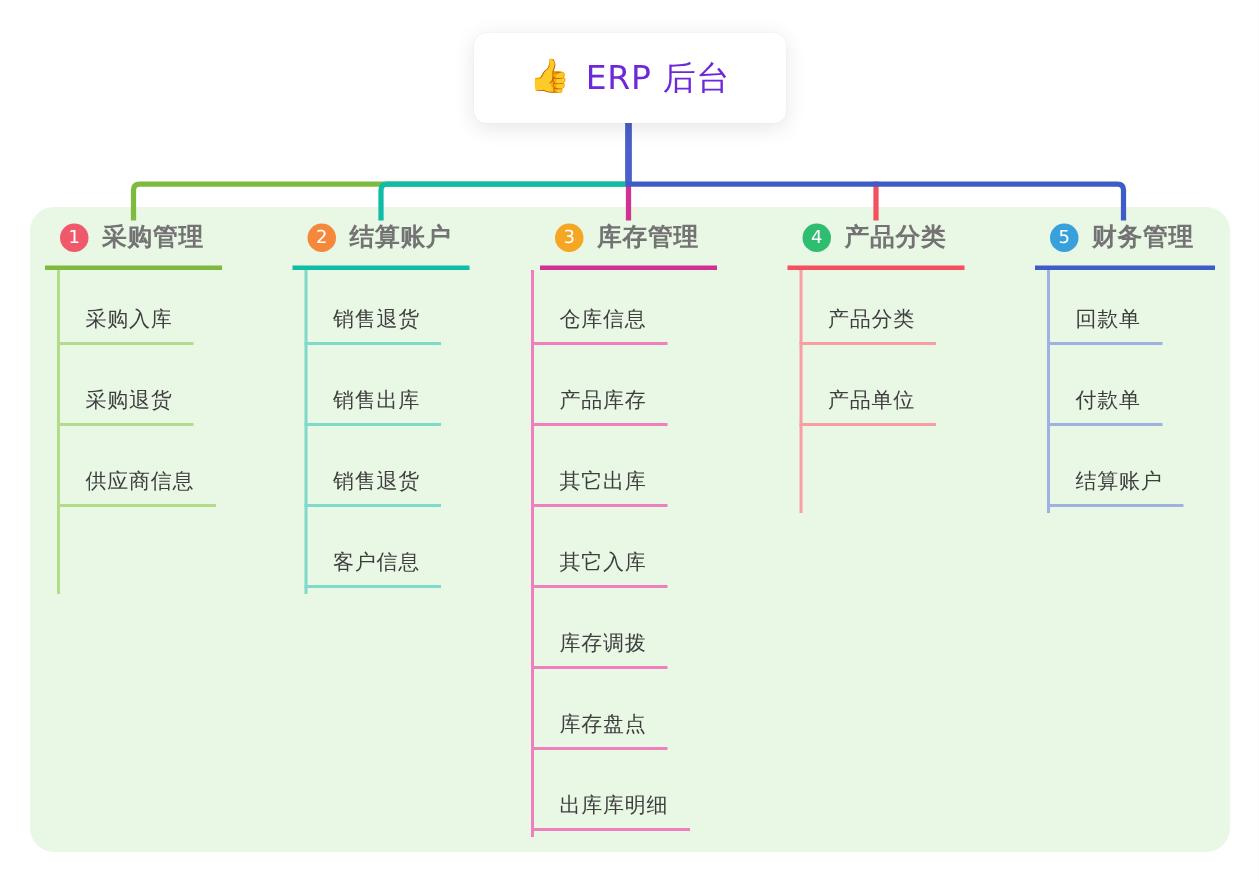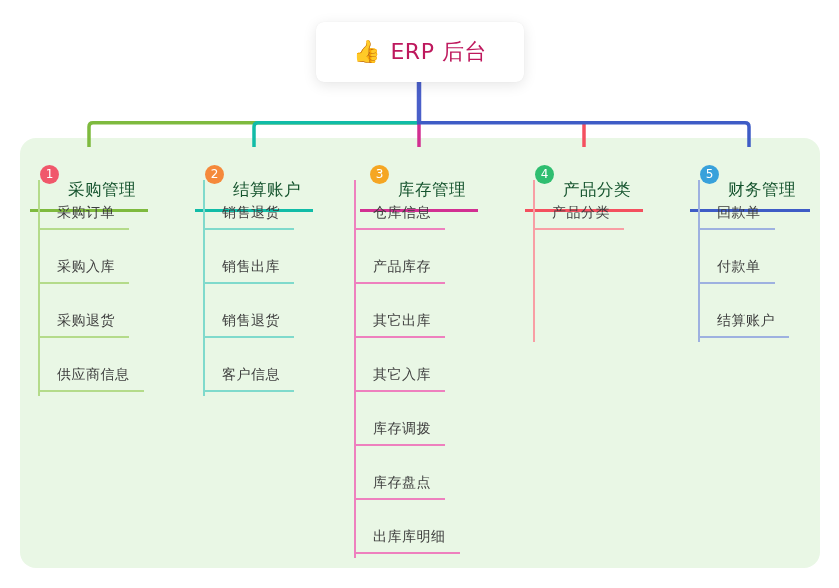--- a/index.html
+++ b/index.html
@@ -8,31 +8,31 @@
   
   .panel{position:absolute;left:20px;top:138px;width:800px;height:430px;background:#e9f7e5;border-radius:16px;}
 
   
   .connectors{position:absolute;left:0;top:0;width:839px;height:588px;pointer-events:none;}
 
   
   .root-node{position:absolute;left:316px;top:22px;width:208px;height:60px;background:#ffffff;
     border-radius:8px;box-shadow:0 3px 14px rgba(0,0,0,0.10),0 0 1px rgba(0,0,0,0.08);
     display:flex;align-items:center;justify-content:center;gap:10px;cursor:pointer;}
-  .root-title{font-size:22px;font-weight:500;color:#be185d;letter-spacing:0.5px;}
+  .root-title{font-size:22px;font-weight:500;color:#6d28d9;letter-spacing:0.5px;}
   .root-icon{font-size:22px;line-height:1;color:#f2c233;}
 
   
   .col{position:absolute;top:0;}
   .col-header{position:absolute;top:146px;width:118px;box-sizing:border-box;
     border-bottom:3px solid var(--strong);padding:0 0 7px 10px;
     display:flex;align-items:center;gap:9px;cursor:pointer;}
   .badge{width:19px;height:19px;border-radius:50%;background:var(--badge);color:#ffffff;
     font-size:12px;font-weight:500;display:flex;align-items:center;justify-content:center;flex:0 0 19px;}
-  .col-title{font-size:16.5px;font-weight:400;color:#14532d;line-height:24px;white-space:nowrap;letter-spacing:0.5px;margin-top:32px;}
+  .col-title{font-size:16.5px;font-weight:700;color:#737373;line-height:24px;white-space:nowrap;letter-spacing:0.5px;}
 
   .items{position:absolute;top:176px;}
   .items .vline{position:absolute;left:0;top:4px;width:2px;background:var(--light);}
   .item{height:54px;display:flex;align-items:flex-end;}
   .item .label{padding:0 14px 6px 19px;border-bottom:2px solid var(--light);
     font-size:14px;color:#3e3e3e;white-space:nowrap;letter-spacing:0.5px;cursor:pointer;}
 
   .col1{--strong:#7eba3e;--light:#b4db8a;--badge:#f0586b;}
   .col2{--strong:#11bca7;--light:#7fdacc;--badge:#f5893b;}
   .col3{--strong:#d23092;--light:#ee80be;--badge:#f5a623;}
@@ -60,23 +60,20 @@
     <span class="root-title">ERP 后台</span>
   </div>
 
   <div class="col col1">
     <div class="col-header" style="left:30px">
       <span class="badge">1</span>
       <span class="col-title">采购管理</span>
     </div>
     <div class="items" style="left:38px">
       <div class="vline" style="height:216px"></div>
-      <div class="item">
-          <span class="label">采购订单</span>
-        </div>
       <div class="item">
           <span class="label">采购入库</span>
         </div>
       <div class="item">
           <span class="label">采购退货</span>
         </div>
       <div class="item">
           <span class="label">供应商信息</span>
         </div>
     </div>
@@ -138,20 +135,23 @@
   <div class="col col4">
     <div class="col-header" style="left:525px">
       <span class="badge">4</span>
       <span class="col-title">产品分类</span>
     </div>
     <div class="items" style="left:533px">
       <div class="vline" style="height:162px"></div>
       <div class="item">
           <span class="label">产品分类</span>
         </div>
+      <div class="item">
+          <span class="label">产品单位</span>
+        </div>
     </div>
   </div>
 
   <div class="col col5">
     <div class="col-header" style="left:690px;width:120px">
       <span class="badge">5</span>
       <span class="col-title">财务管理</span>
     </div>
     <div class="items" style="left:698px">
       <div class="vline" style="height:162px"></div>

